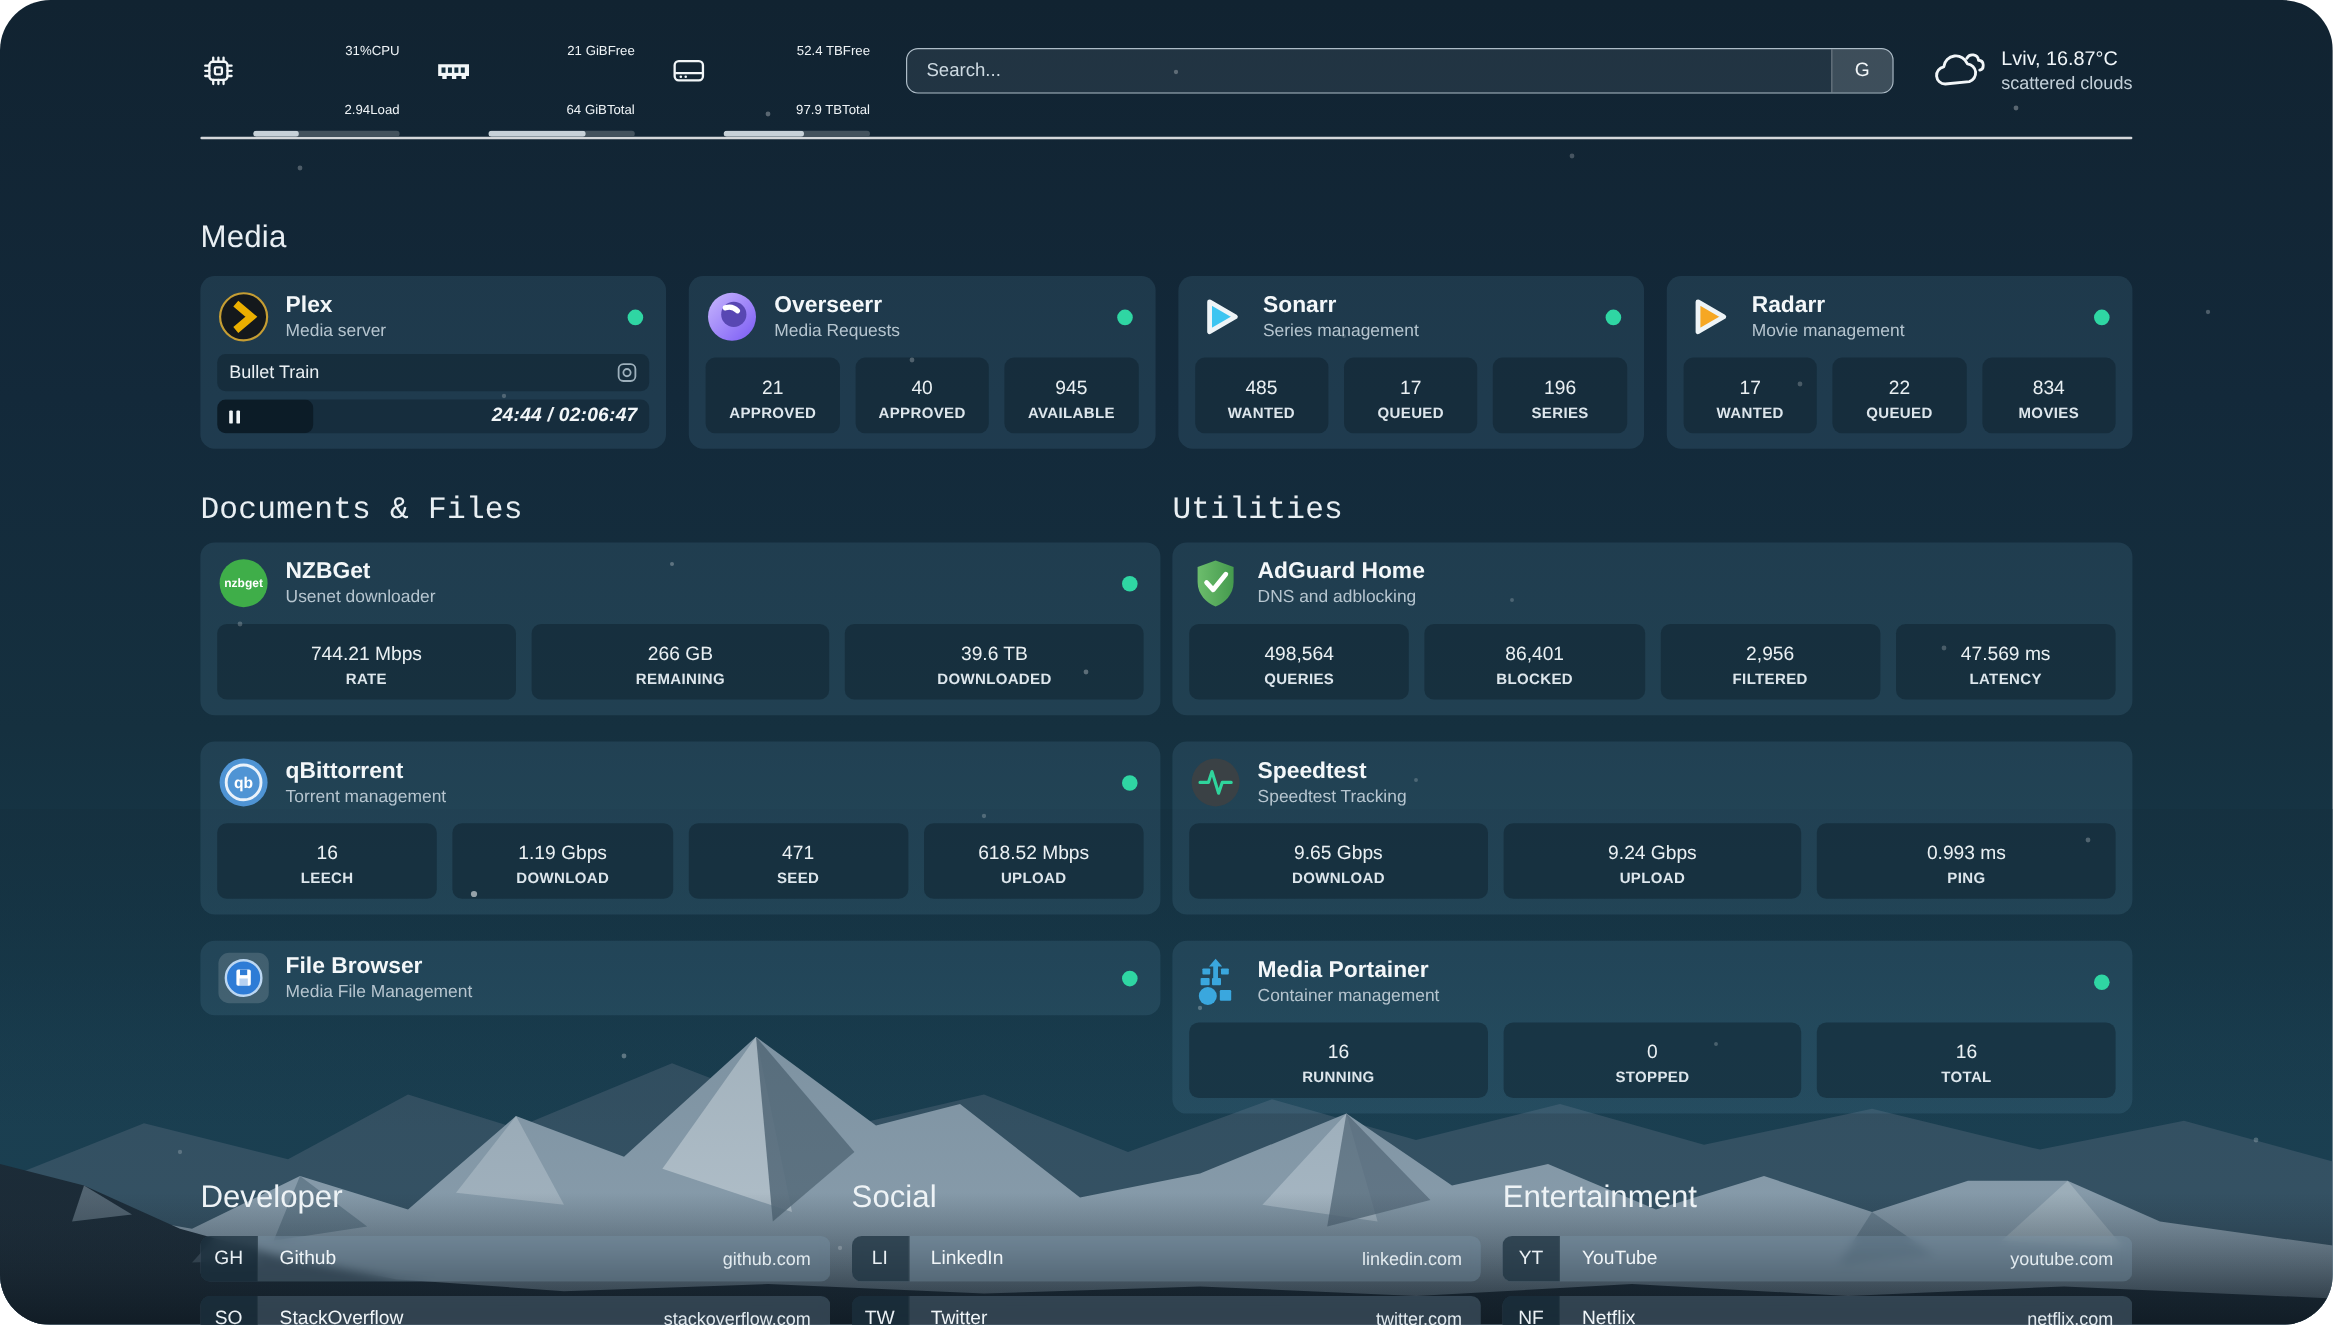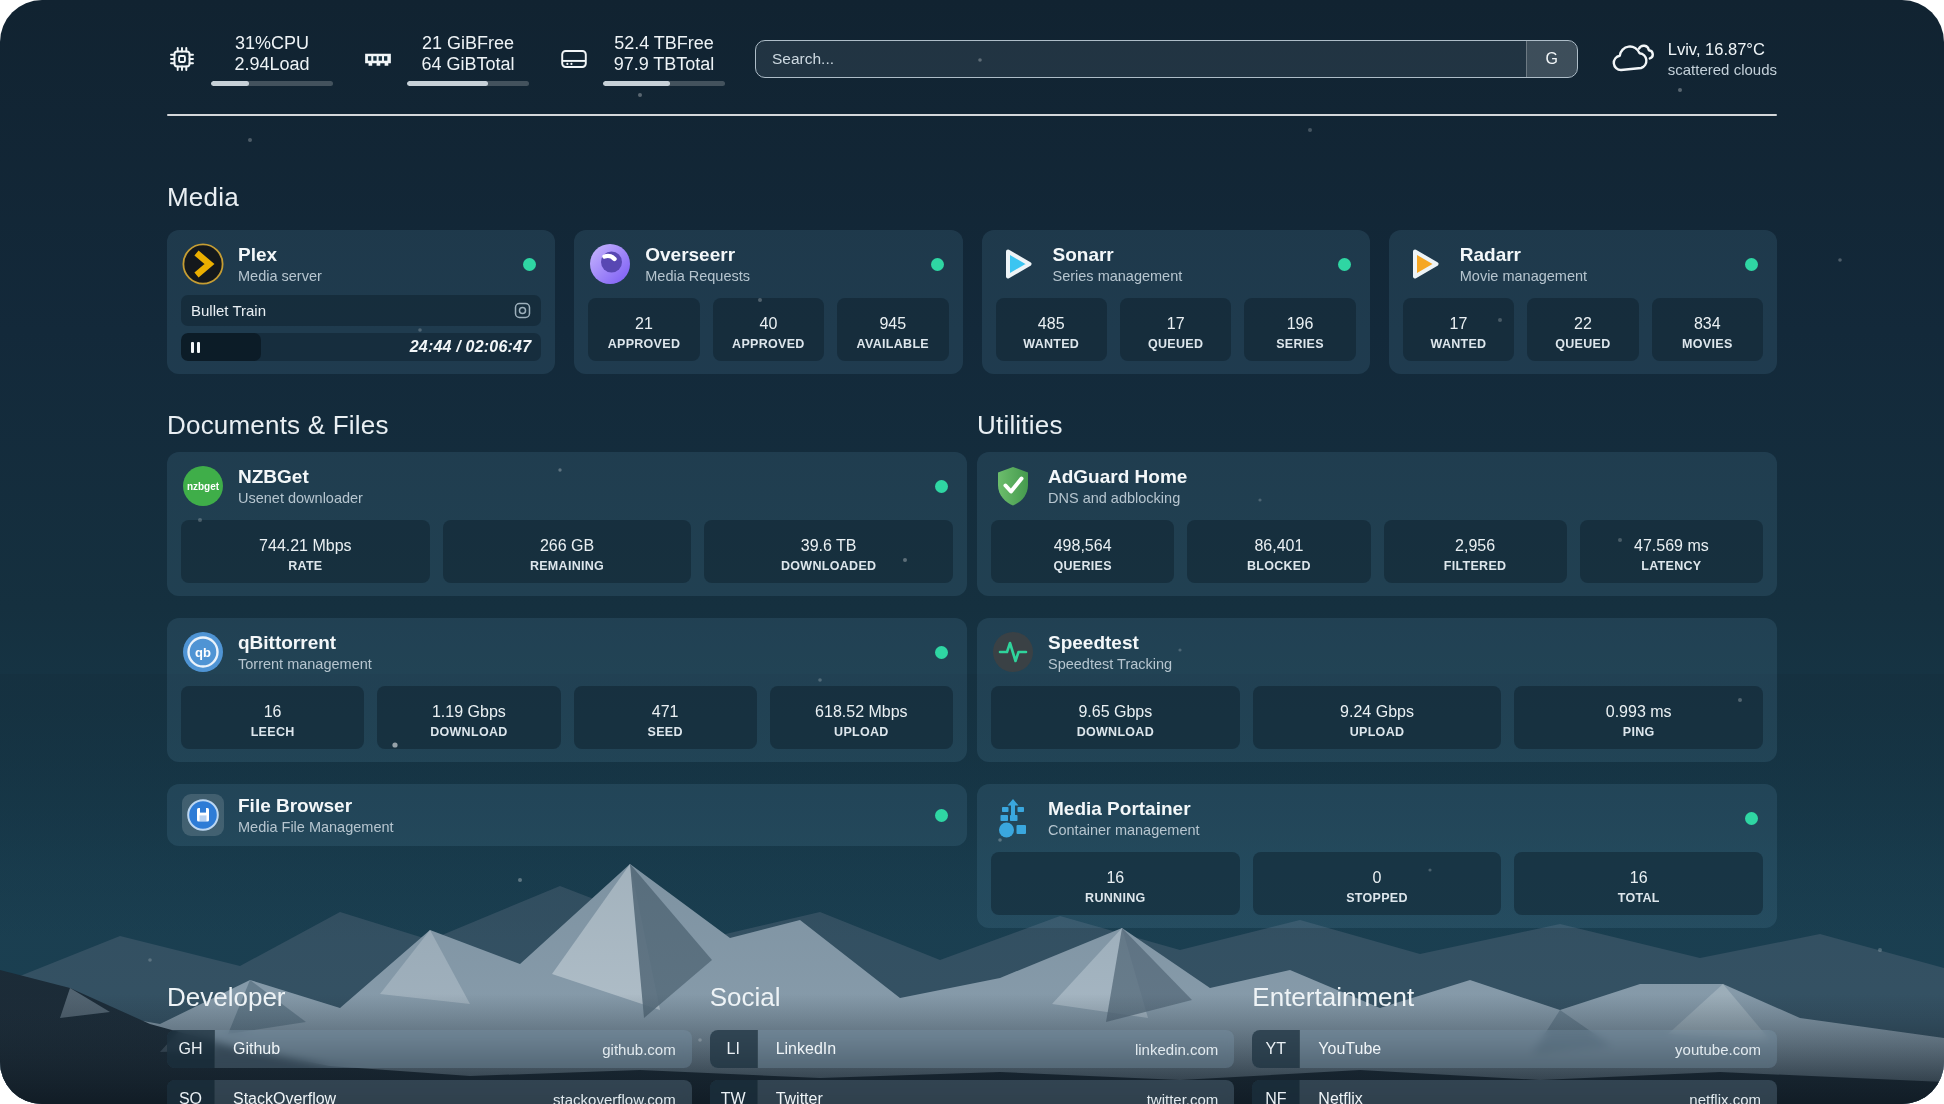--- a/index.html
+++ b/index.html
@@ -10,38 +10,38 @@
   .speckles{position:absolute;inset:0;z-index:3;pointer-events:none;}
   .content{position:relative;z-index:2;padding:0 167px;}
 
   
   .header{display:flex;align-items:center;margin-top:30px;height:58px;}
   .metrics{display:flex;align-items:center;gap:30px;}
   .metric{display:flex;align-items:center;gap:14px;}
   .metric-icon{width:30px;height:28px;display:flex;align-items:center;justify-content:center;flex:0 0 auto;}
   .metric-icon svg{width:100%;height:100%;}
   .metric-body{width:122px;}
-  .metric-row{display:flex;justify-content:center;font-size:18px;line-height:21px;color:#eef3f6;}
+  .metric-row{display:flex;justify-content:flex-end;font-size:11px;line-height:21px;color:#eef3f6;margin-top:28px;}
   .metric-bar{margin-top:6px;height:5px;border-radius:3px;background:#43525d;overflow:hidden;}
   .metric-fill{height:100%;border-radius:3px;background:#c7d1d8;}
   .searchbox{flex:1;display:flex;align-items:stretch;height:36px;margin:0 30px;border:1.5px solid #aebdc8;border-radius:10px;overflow:hidden;background:rgba(173,200,220,0.10);}
   .searchbox input{flex:1;background:transparent;border:none;outline:none;color:#e8eff4;font-size:15.5px;padding:0 16px;font-family:inherit;}
   .searchbox input::placeholder{color:#cdd9e1;opacity:1;}
   .search-engine{width:50px;display:flex;align-items:center;justify-content:center;background:rgba(255,255,255,0.13);border-left:1px solid rgba(255,255,255,0.25);color:#f2f6f8;font-size:16px;cursor:pointer;}
   .weather{display:flex;align-items:center;gap:14px;flex:0 0 auto;}
   .weather-icon{width:46px;height:40px;}
   .weather-icon svg{width:100%;height:100%;}
   .weather-line1{font-size:16.5px;color:#f1f6f9;line-height:21px;}
   .weather-line2{font-size:15px;color:#c3d0d9;line-height:19px;}
   .header-divider{height:2px;background:rgba(255,255,255,0.82);border-radius:2px;margin-top:26px;}
 
   
   .section-title{font-size:26px;line-height:30px;color:#e9eff3;font-weight:500;letter-spacing:.2px;}
   .t-media{margin:66px 0 18px 0;}
-  .two-col-titles{display:grid;grid-template-columns:1fr 1fr;gap:10px;margin:36px 0 12px 0;}
+  .two-col-titles{display:grid;grid-template-columns:1fr 1fr;gap:10px;margin:36px 0 12px 0;font-family:Liberation Mono, monospace;}
   .media-grid{display:grid;grid-template-columns:repeat(4,1fr);gap:19px;align-items:stretch;}
   .two-col{display:grid;grid-template-columns:1fr 1fr;gap:10px;align-items:start;}
   .col-stack{display:flex;flex-direction:column;gap:22px;}
 
   
   .card{background:rgba(96,148,175,0.17);border-radius:12px;padding:12px 14px 13px 14px;cursor:pointer;}
   .card--compact{padding:9px 14px;}
   .card-head{display:flex;align-items:center;gap:13px;}
   .card-body{margin-top:12px;}
   .app-icon{width:44px;height:44px;flex:0 0 auto;display:block;}

